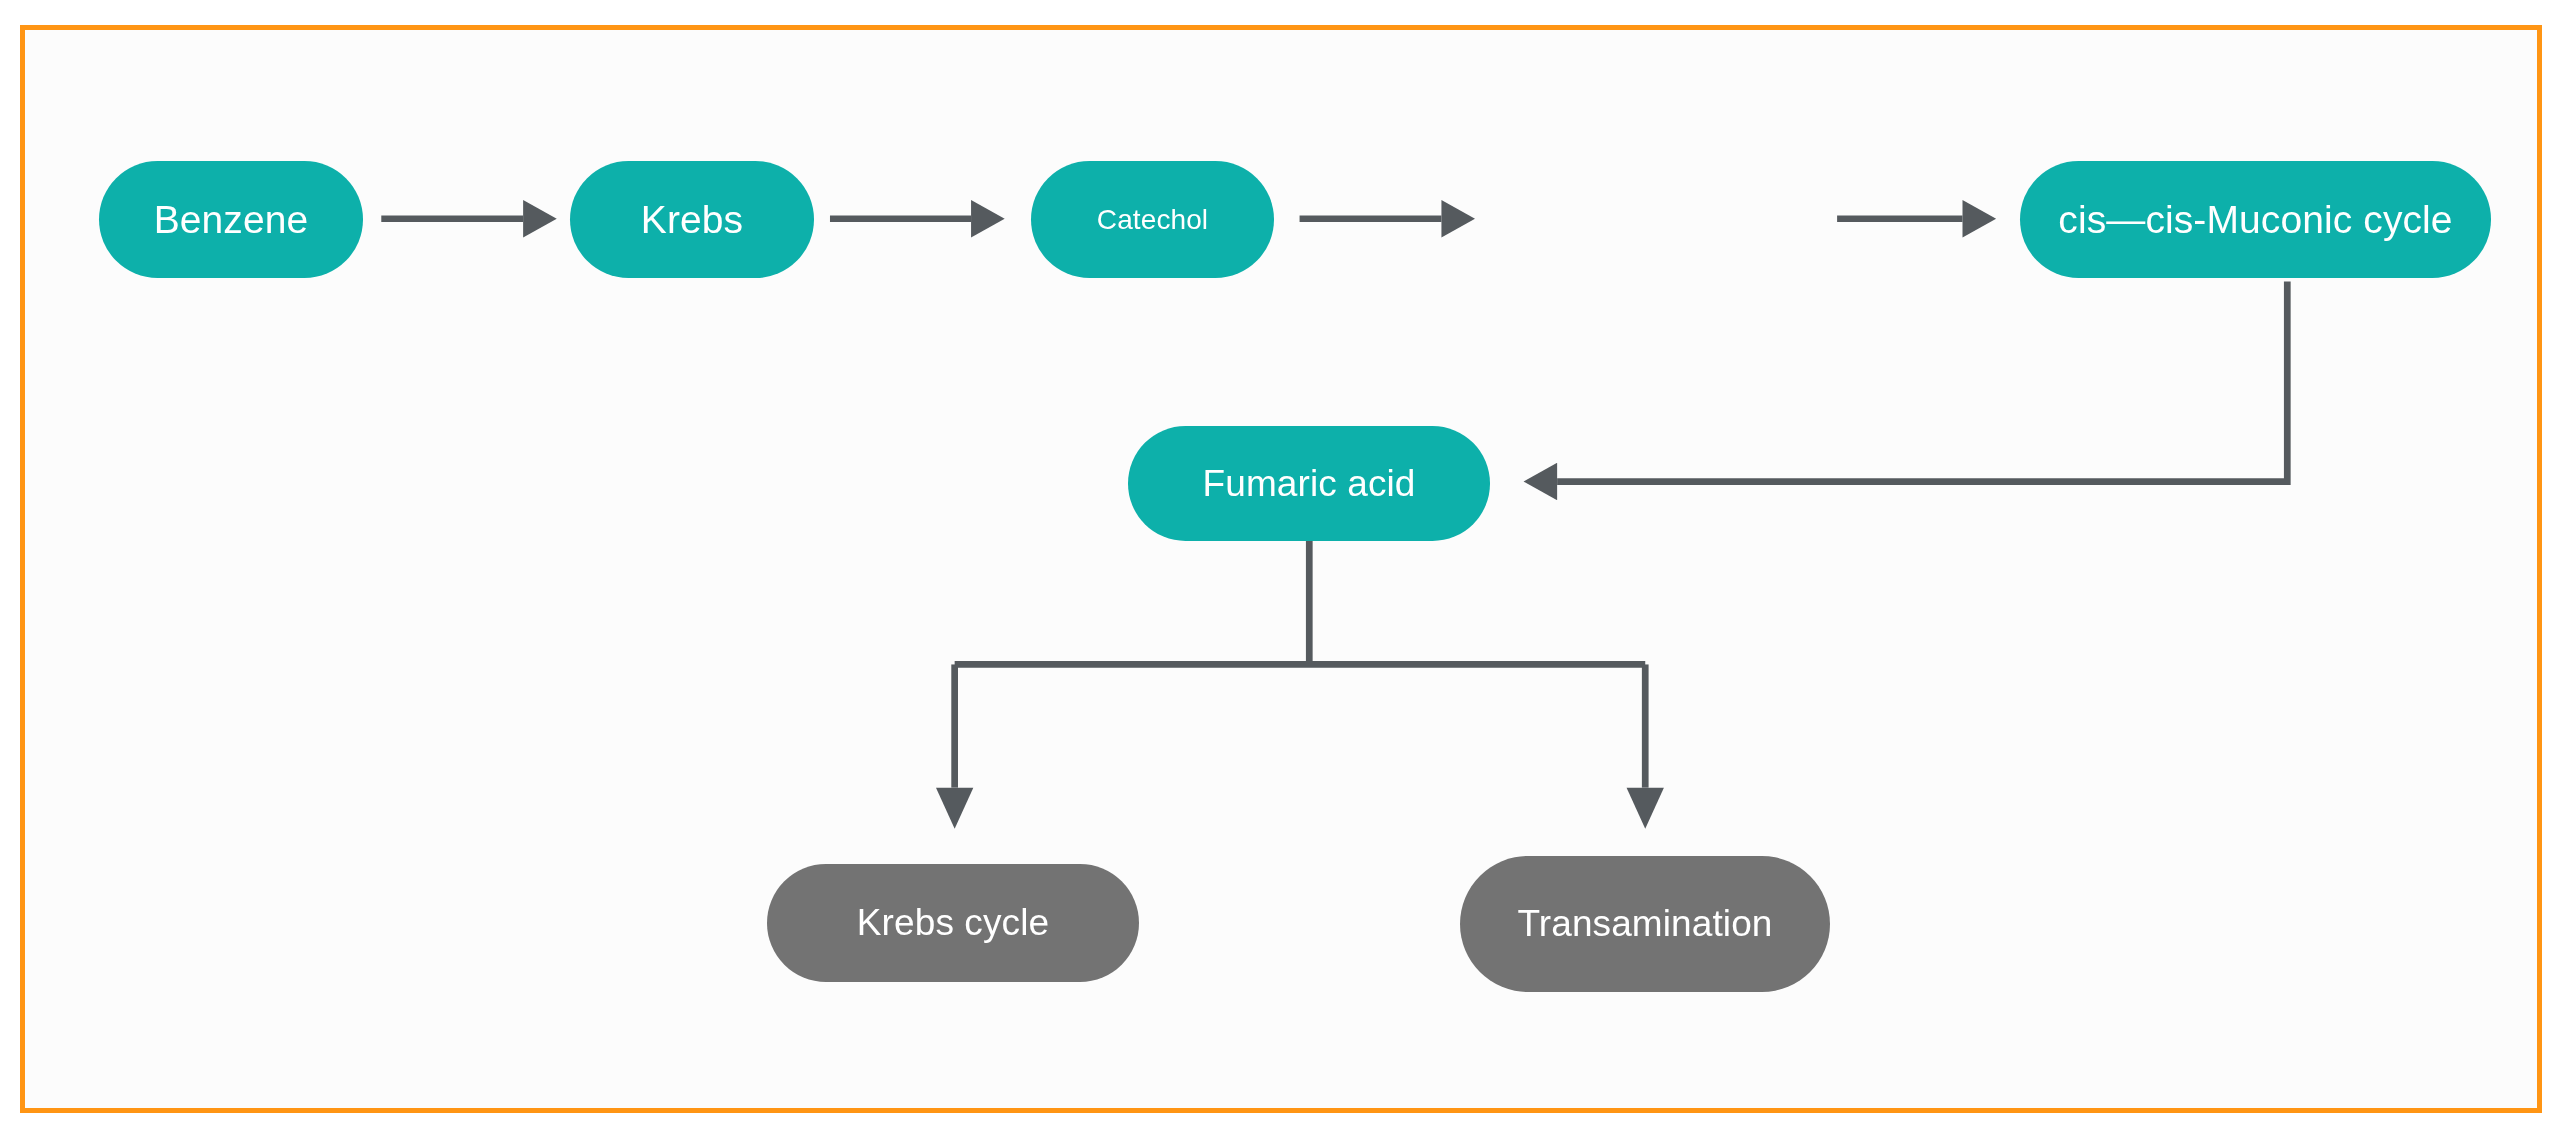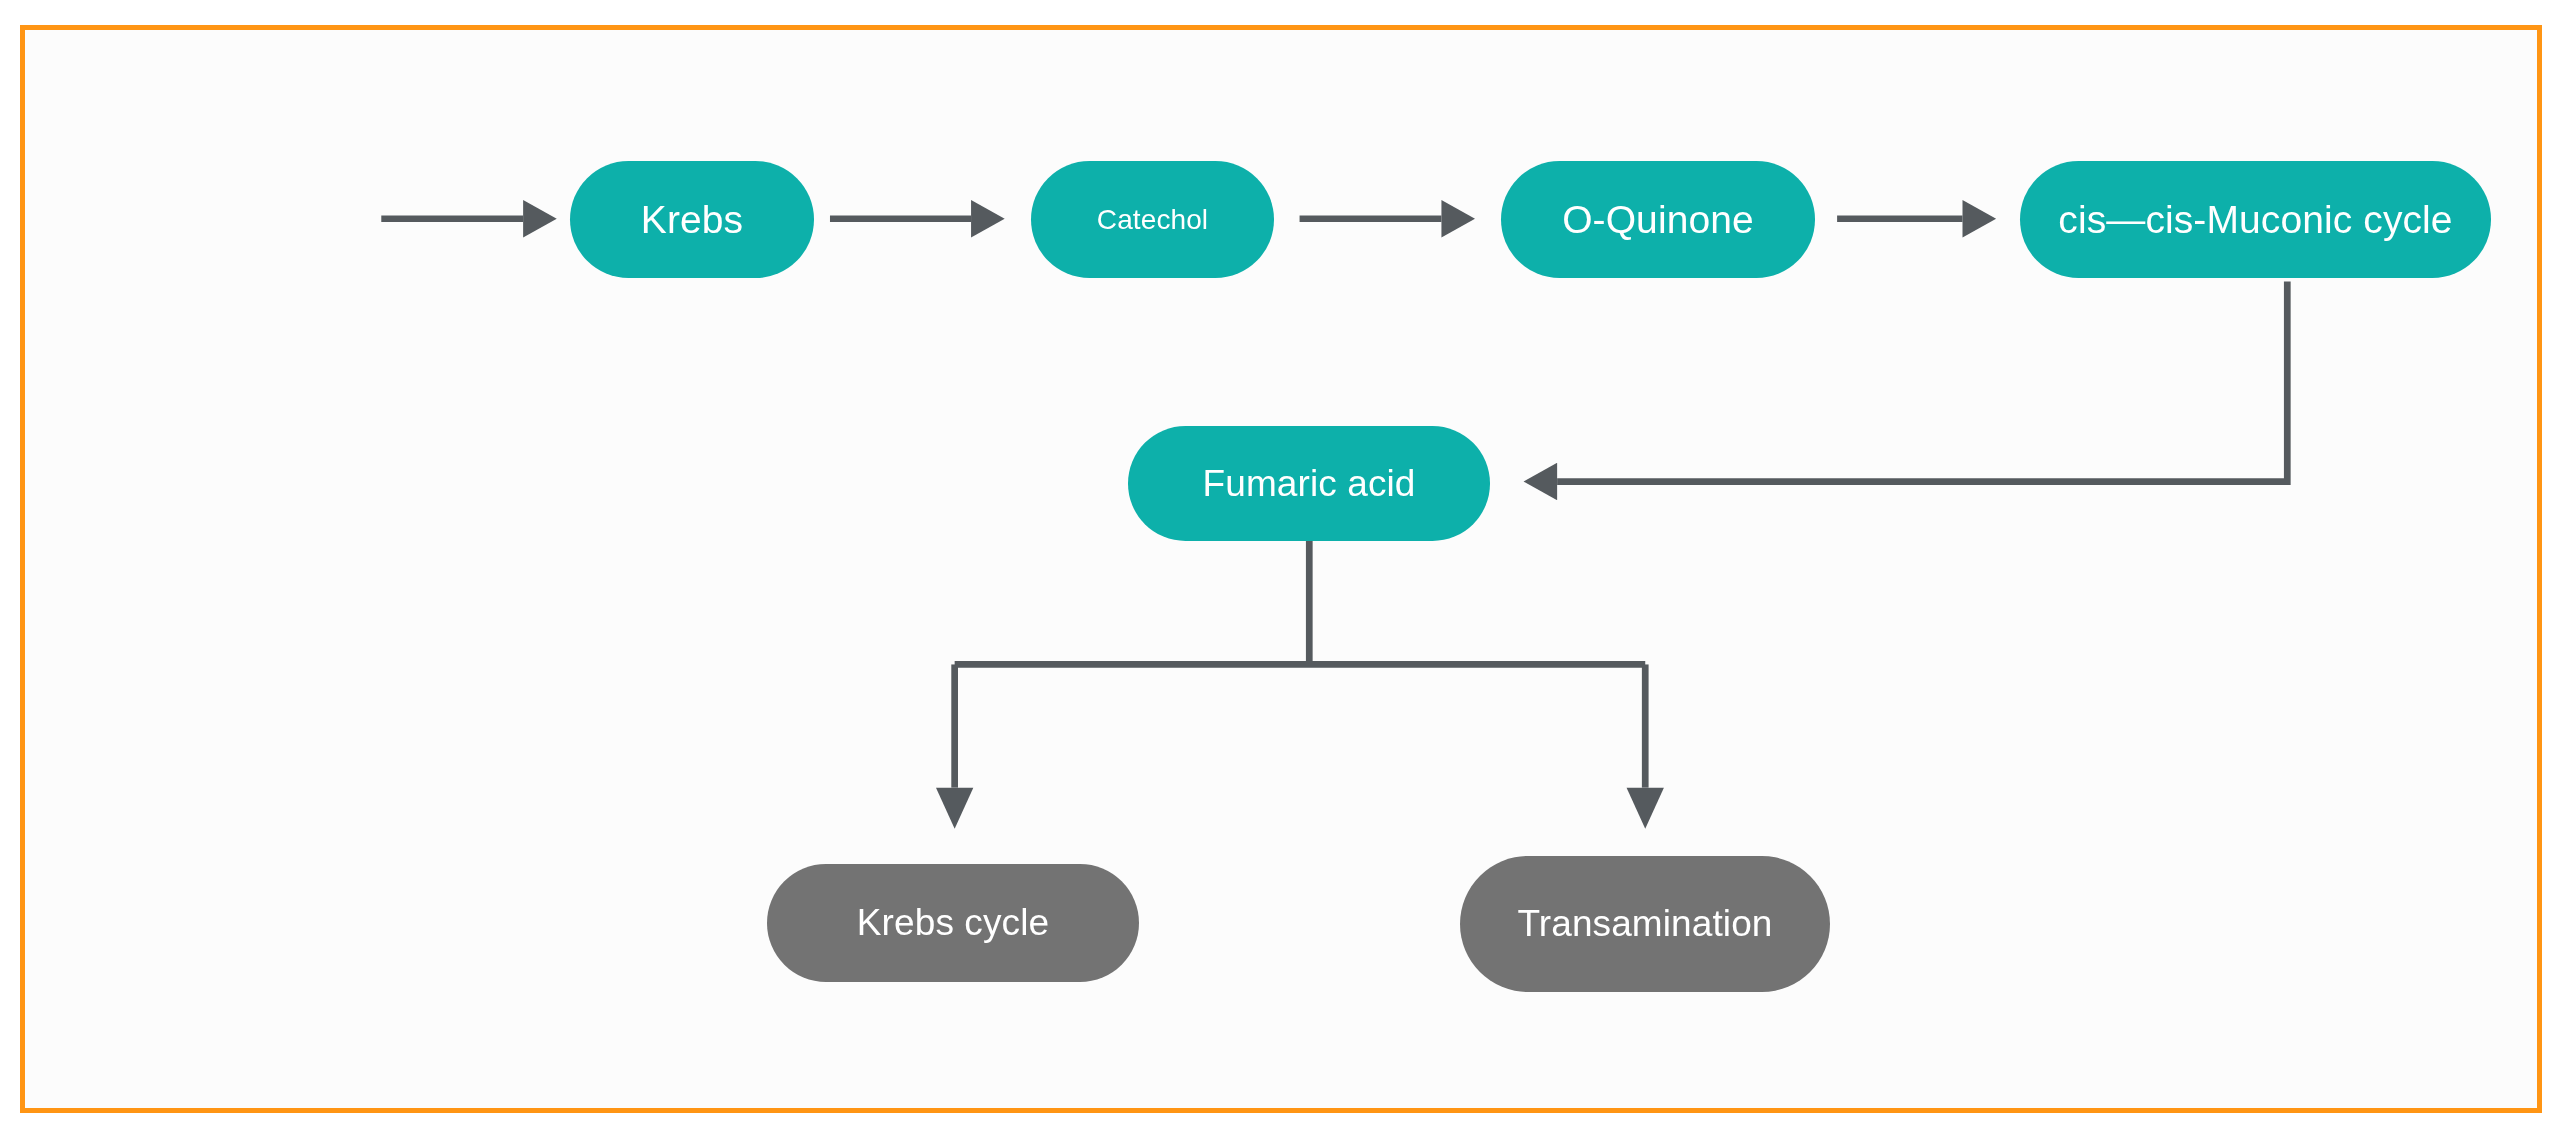--- a/index.html
+++ b/index.html
@@ -116,28 +116,28 @@
         <path d="M1253,1055 L1303,1055 L1278,1110 z" fill="#555a5e" stroke="none"></path>
       </g>
 
       <g>
         <line x1="2203" y1="890" x2="2203" y2="1055"></line>
         <path d="M2178,1055 L2228,1055 L2203,1110 z" fill="#555a5e" stroke="none"></path>
       </g>
     </g>
   </svg>
 
+  <div class="node teal" id="n-benzene">
+      <span>Benzene</span>
+    </div>
   <div class="node teal" id="n-phenol">
       <span>Krebs</span>
     </div>
   <div class="node teal" id="n-catechol">
       <span>Catechol</span>
-    </div>
-  <div class="node teal" id="n-oquinone">
-      <span>O-Quinone</span>
     </div>
   <div class="node teal" id="n-muconic">
       <span>cis—cis-Muconic cycle</span>
     </div>
   <div class="node teal" id="n-fumaric">
       <span>Fumaric acid</span>
     </div>
   <div class="node orange" id="n-krebs">
       <span>Krebs cycle</span>
     </div>

